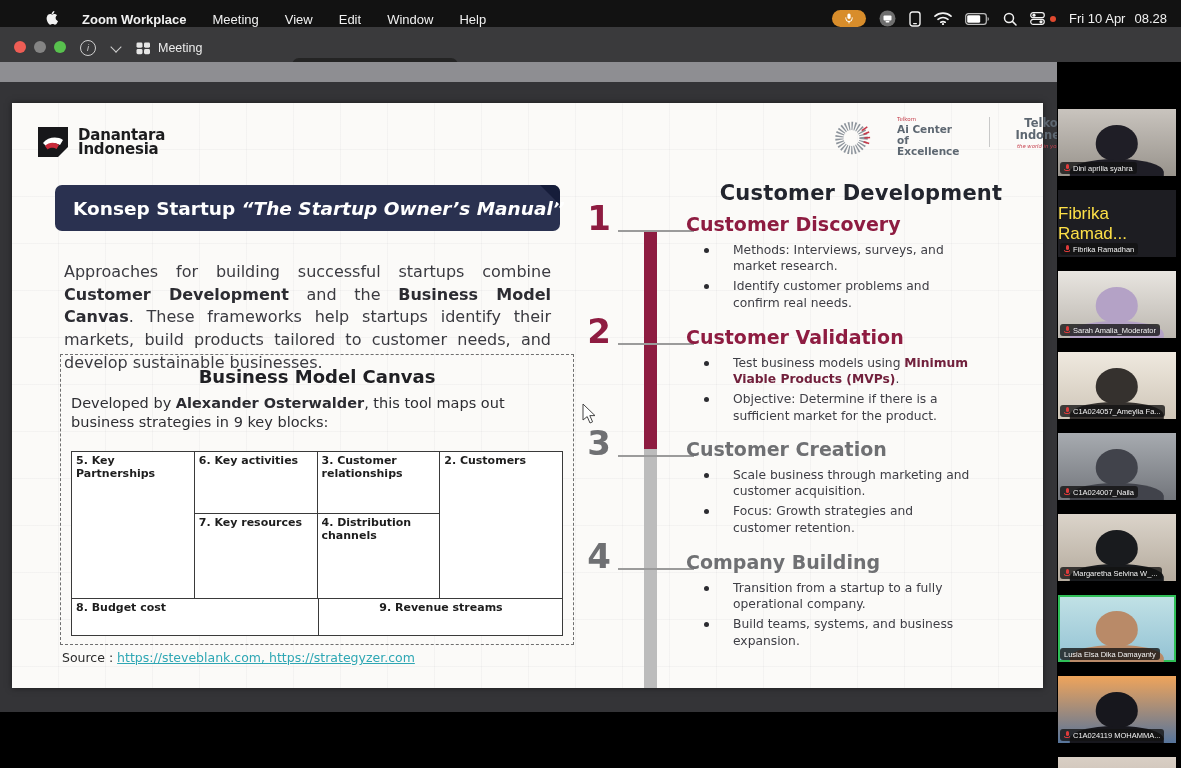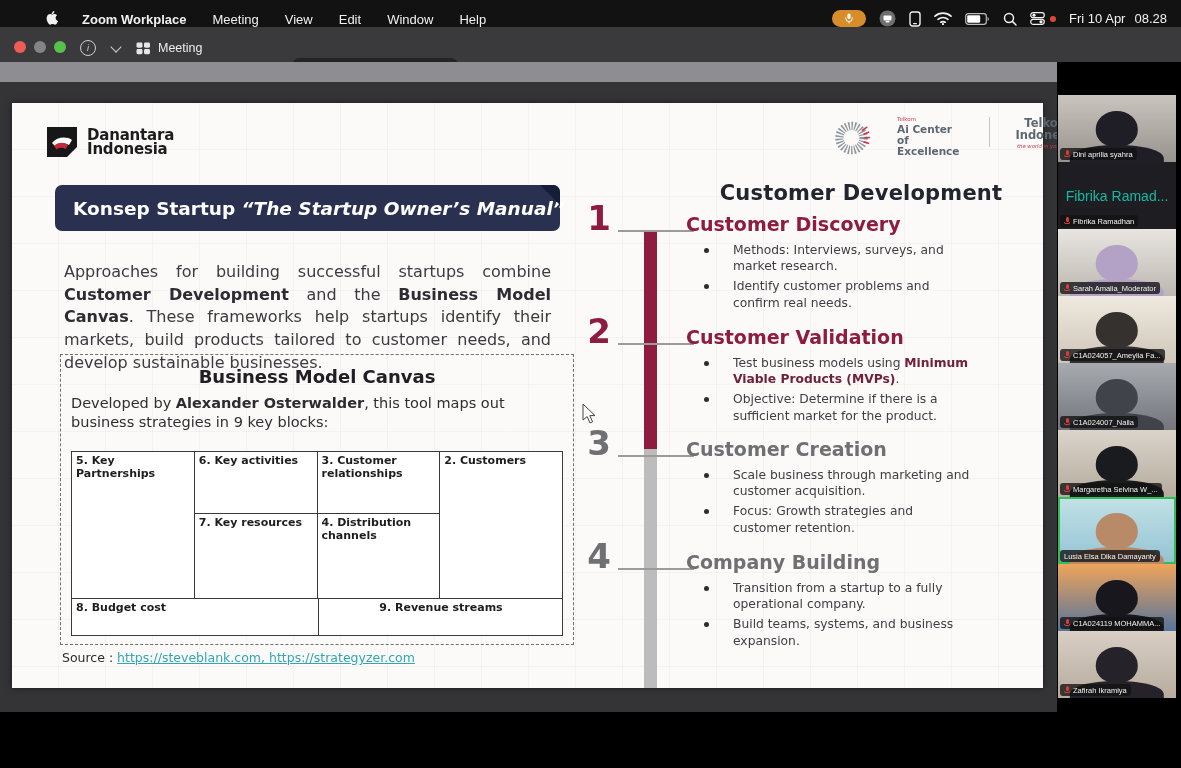--- a/index.html
+++ b/index.html
@@ -38,21 +38,21 @@
     display:flex;align-items:center;justify-content:center;gap:1.2px;margin-left:2px;}
   .opt-circle i{width:1.8px;height:1.8px;border-radius:50%;background:#c4c4c4;}
   
   #share-region{position:absolute;left:0;top:62px;width:1057px;height:650px;background:#343437;}
   #top-strip{position:absolute;left:0;top:0;width:1057px;height:20px;background:#8e8e92;}
   #slide{position:absolute;left:12px;top:41px;width:1031px;height:585px;background:#fbfaf8;
     box-shadow:0 0 6px rgba(0,0,0,.5);
     background-image:repeating-linear-gradient(to right,transparent 0 46px,rgba(60,60,80,.04) 46px 47px),
                      repeating-linear-gradient(to bottom,transparent 0 46px,rgba(60,60,80,.04) 46px 47px);}
   
-  #dana-logo{position:absolute;left:33px;top:22px;display:flex;gap:8px;align-items:center;}
+  #dana-logo{position:absolute;left:24px;top:22px;display:flex;gap:8px;align-items:center;}
   #dana-logo .txt{font-weight:bold;color:#1c1c1e;font-size:15px;line-height:.95;letter-spacing:-.2px;
     font-family:"DejaVu Sans",sans-serif;}
   #partner{position:absolute;left:820px;top:14px;display:flex;align-items:flex-start;gap:26px;}
   #partner .coe-txt{font-family:"DejaVu Sans",sans-serif;color:#5d6771;font-size:10.5px;font-weight:bold;line-height:1.05;}
   #partner .coe-txt .sm{display:block;color:#c6404e;font-size:5.5px;font-weight:normal;margin-bottom:1px;}
   #partner .vdiv{width:1px;height:30px;background:#c9c9c9;}
   #telkom{position:relative;text-align:center;font-family:"DejaVu Sans",sans-serif;}
   #telkom .t1{color:#5d6771;font-size:11.5px;font-weight:bold;line-height:1.05;}
   #telkom .tag{color:#c6404e;font-size:5.3px;font-style:italic;margin-top:2px;}
   #telkom svg{position:absolute;right:-16px;top:-10px;}
@@ -103,30 +103,30 @@
   .stg-bullets{list-style:none;margin:7px 0 0 0;padding:0;}
   .stg-bullets li{display:flex;margin-bottom:4px;}
   .stg-bullets .dot{width:5px;height:5px;border-radius:50%;background:#2c2c31;margin:6px 24px 0 18px;flex:none;}
   .stg-bullets p{margin:0;width:240px;font-size:12.3px;line-height:1.32;color:#3e3e45;
     font-family:"DejaVu Sans",sans-serif;}
   
   #cursor{position:absolute;left:570px;top:300px;}
   
   #sidebar{position:absolute;left:1057px;top:62px;width:124px;height:650px;background:#000;}
   #tiles{position:absolute;left:1px;top:33px;width:118px;}
-  .tile{position:relative;width:118px;height:67px;overflow:hidden;background:linear-gradient(var(--c1),var(--c2));}
+  .tile{position:relative;width:118px;height:67px;overflow:hidden;background:linear-gradient(var(--c1),var(--c2));margin-top:14px;}
   .tile.novideo{background:var(--bg);}
   .tile.active{box-shadow:inset 0 0 0 2px #2fbf57;}
   .sil{position:absolute;inset:0;}
   .sil::before{content:"";position:absolute;left:50%;top:24%;width:36%;height:54%;transform:translateX(-50%);
     background:var(--c3);border-radius:50% 50% 46% 46%;}
   .sil::after{content:"";position:absolute;left:50%;bottom:-14%;width:80%;height:40%;transform:translateX(-50%);
     background:var(--c3);border-radius:48% 48% 0 0;}
   .bigname{position:absolute;inset:0;display:flex;align-items:center;justify-content:center;
-    color:#14b8a6;font-size:14px;}
+    color:#fde047;font-size:17px;}
   .plabel{position:absolute;left:2px;bottom:2px;max-width:114px;background:rgba(18,18,18,.78);border-radius:3px;
     padding:1.5px 4px;display:flex;align-items:center;gap:3px;box-sizing:border-box;}
   .plabel .pname{color:#f3f3f3;font-size:7.5px;white-space:nowrap;overflow:hidden;}
   .micmute{position:relative;width:6px;height:8px;flex:none;}
   .micmute::before{content:"";position:absolute;left:1.5px;top:0;width:3px;height:5px;border-radius:1.5px;background:#e03b3b;}
   .micmute::after{content:"";position:absolute;left:0;top:4.5px;width:6px;height:2.5px;
     border-radius:0 0 3px 3px;border:1px solid #e03b3b;border-top:none;box-sizing:border-box;}
 </style>
 </head>
 <body>

